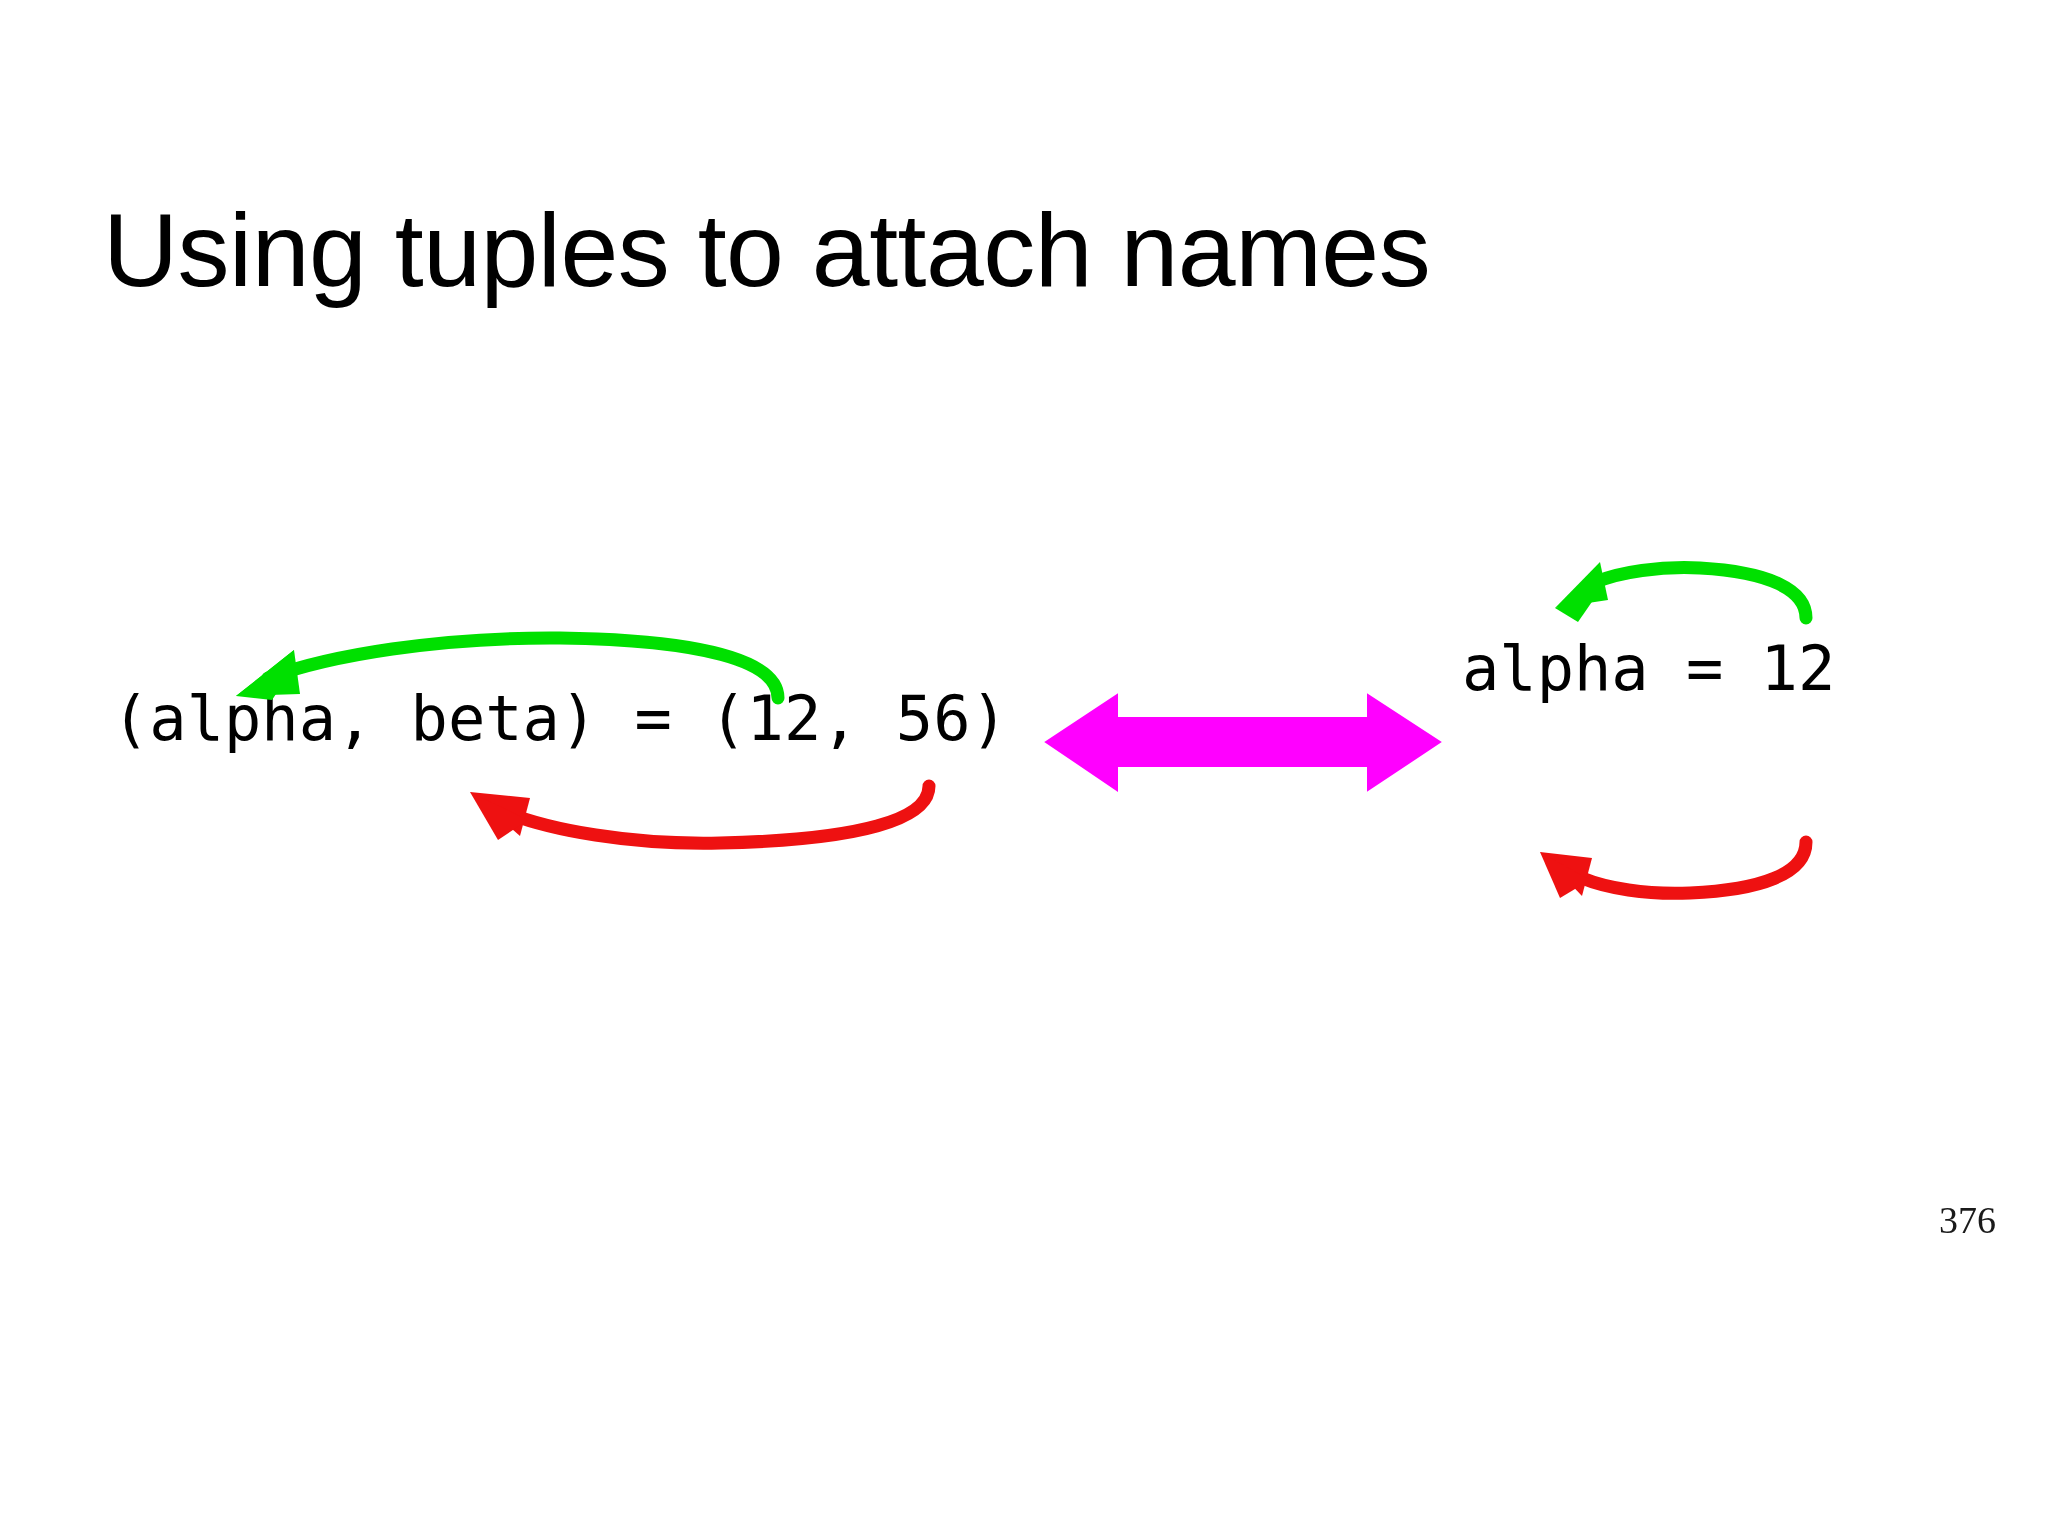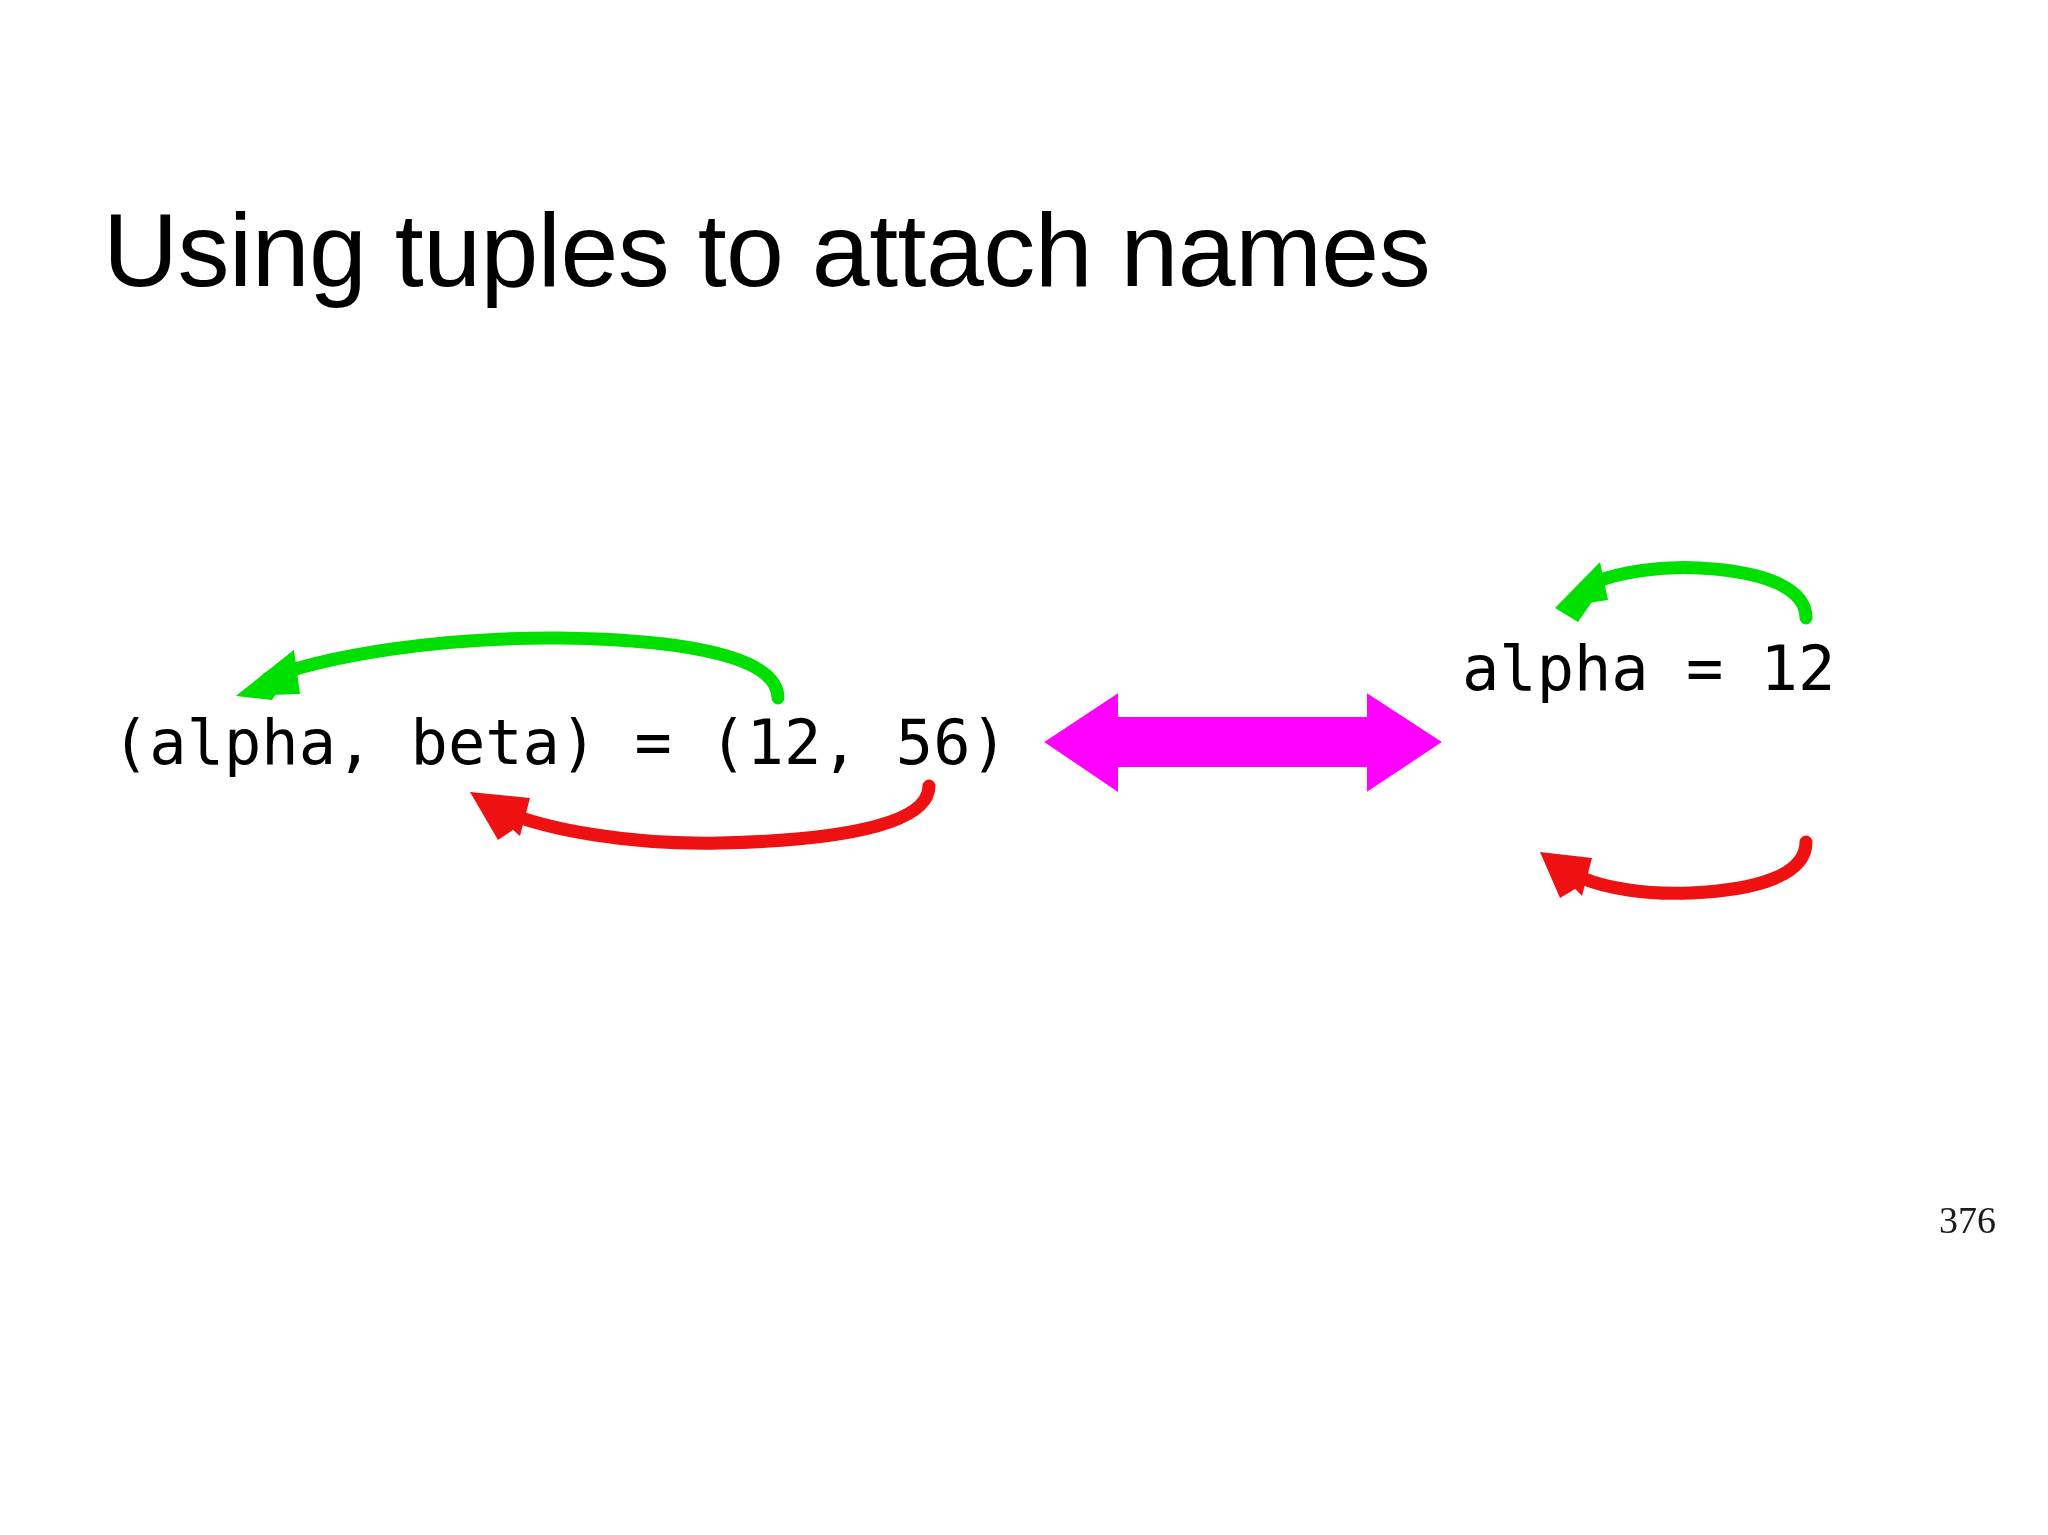--- a/index.html
+++ b/index.html
@@ -39,21 +39,21 @@
     position: absolute;
     font-family: "DejaVu Sans Mono", "Liberation Mono", monospace;
     font-size: 62px;
     font-weight: 400;
     color: #000000;
     white-space: pre;
     line-height: 1;
   }
   #tuple-expression {
     left: 112px;
-    top: 712px;
+    top: 688px;
   }
   #alpha-binding {
     left: 1462px;
     top: 638px;
   }
   #beta-binding {
     left: 1462px;
     top: 780px;
   }
 

